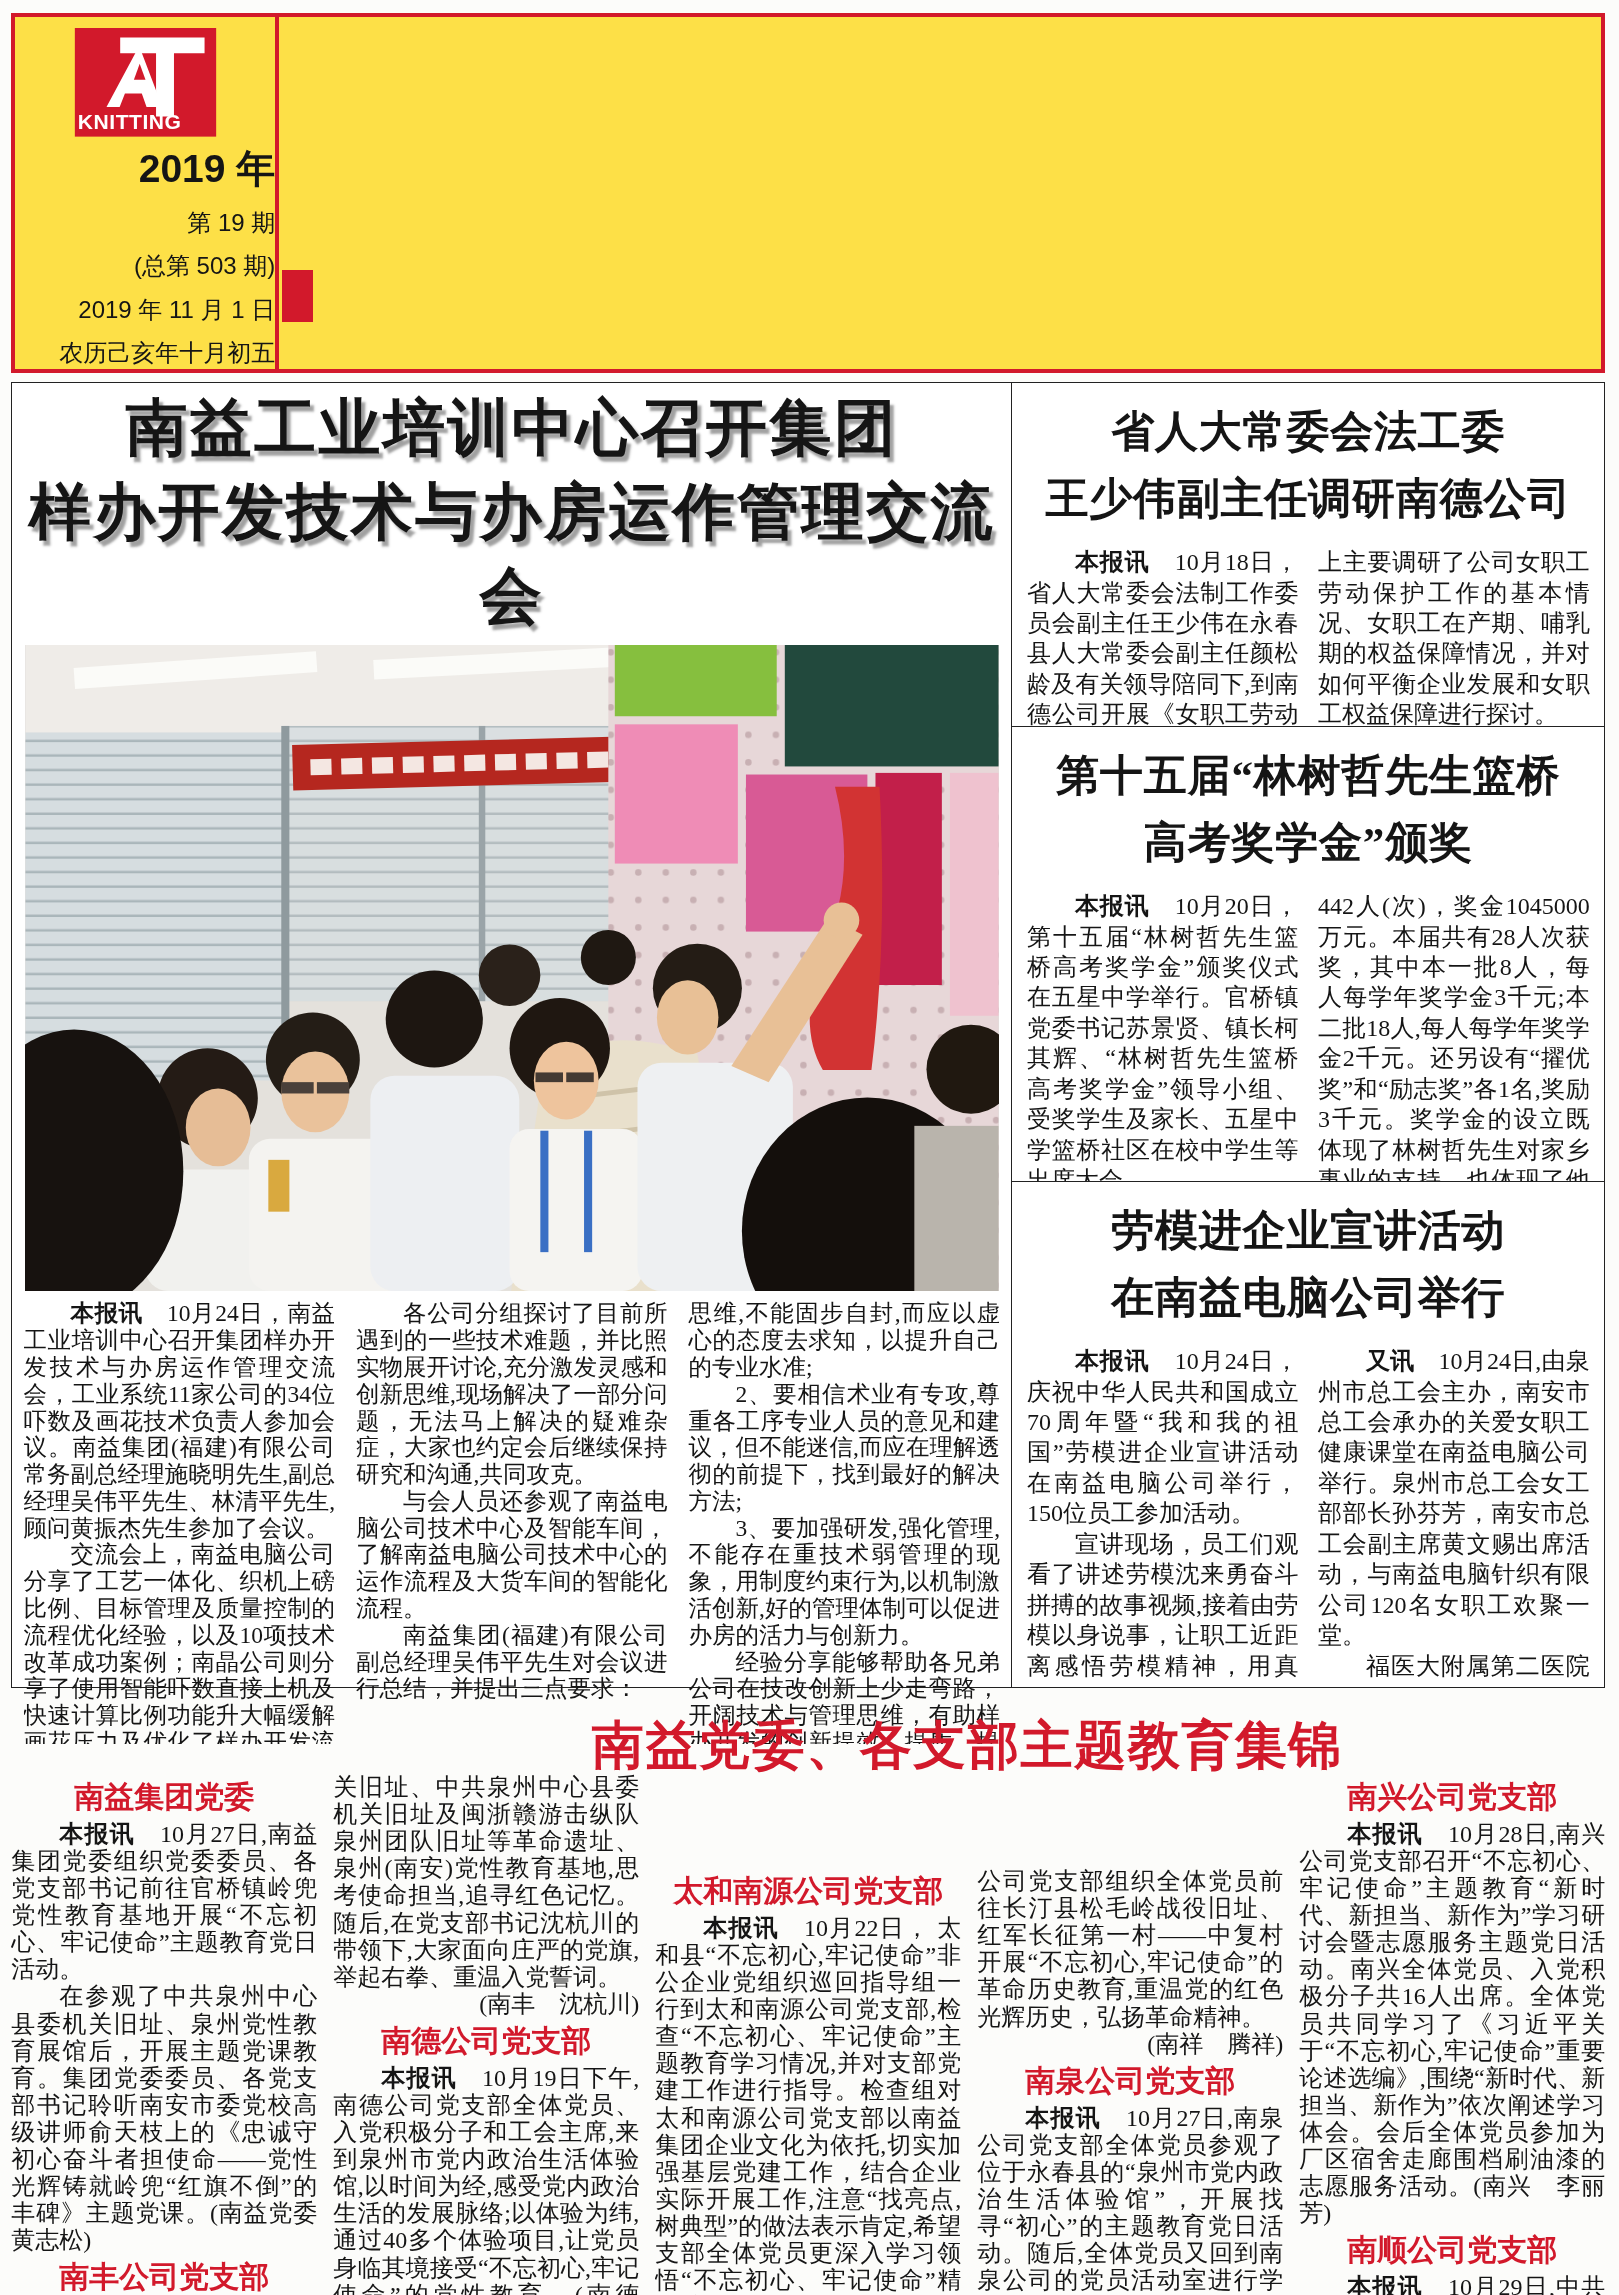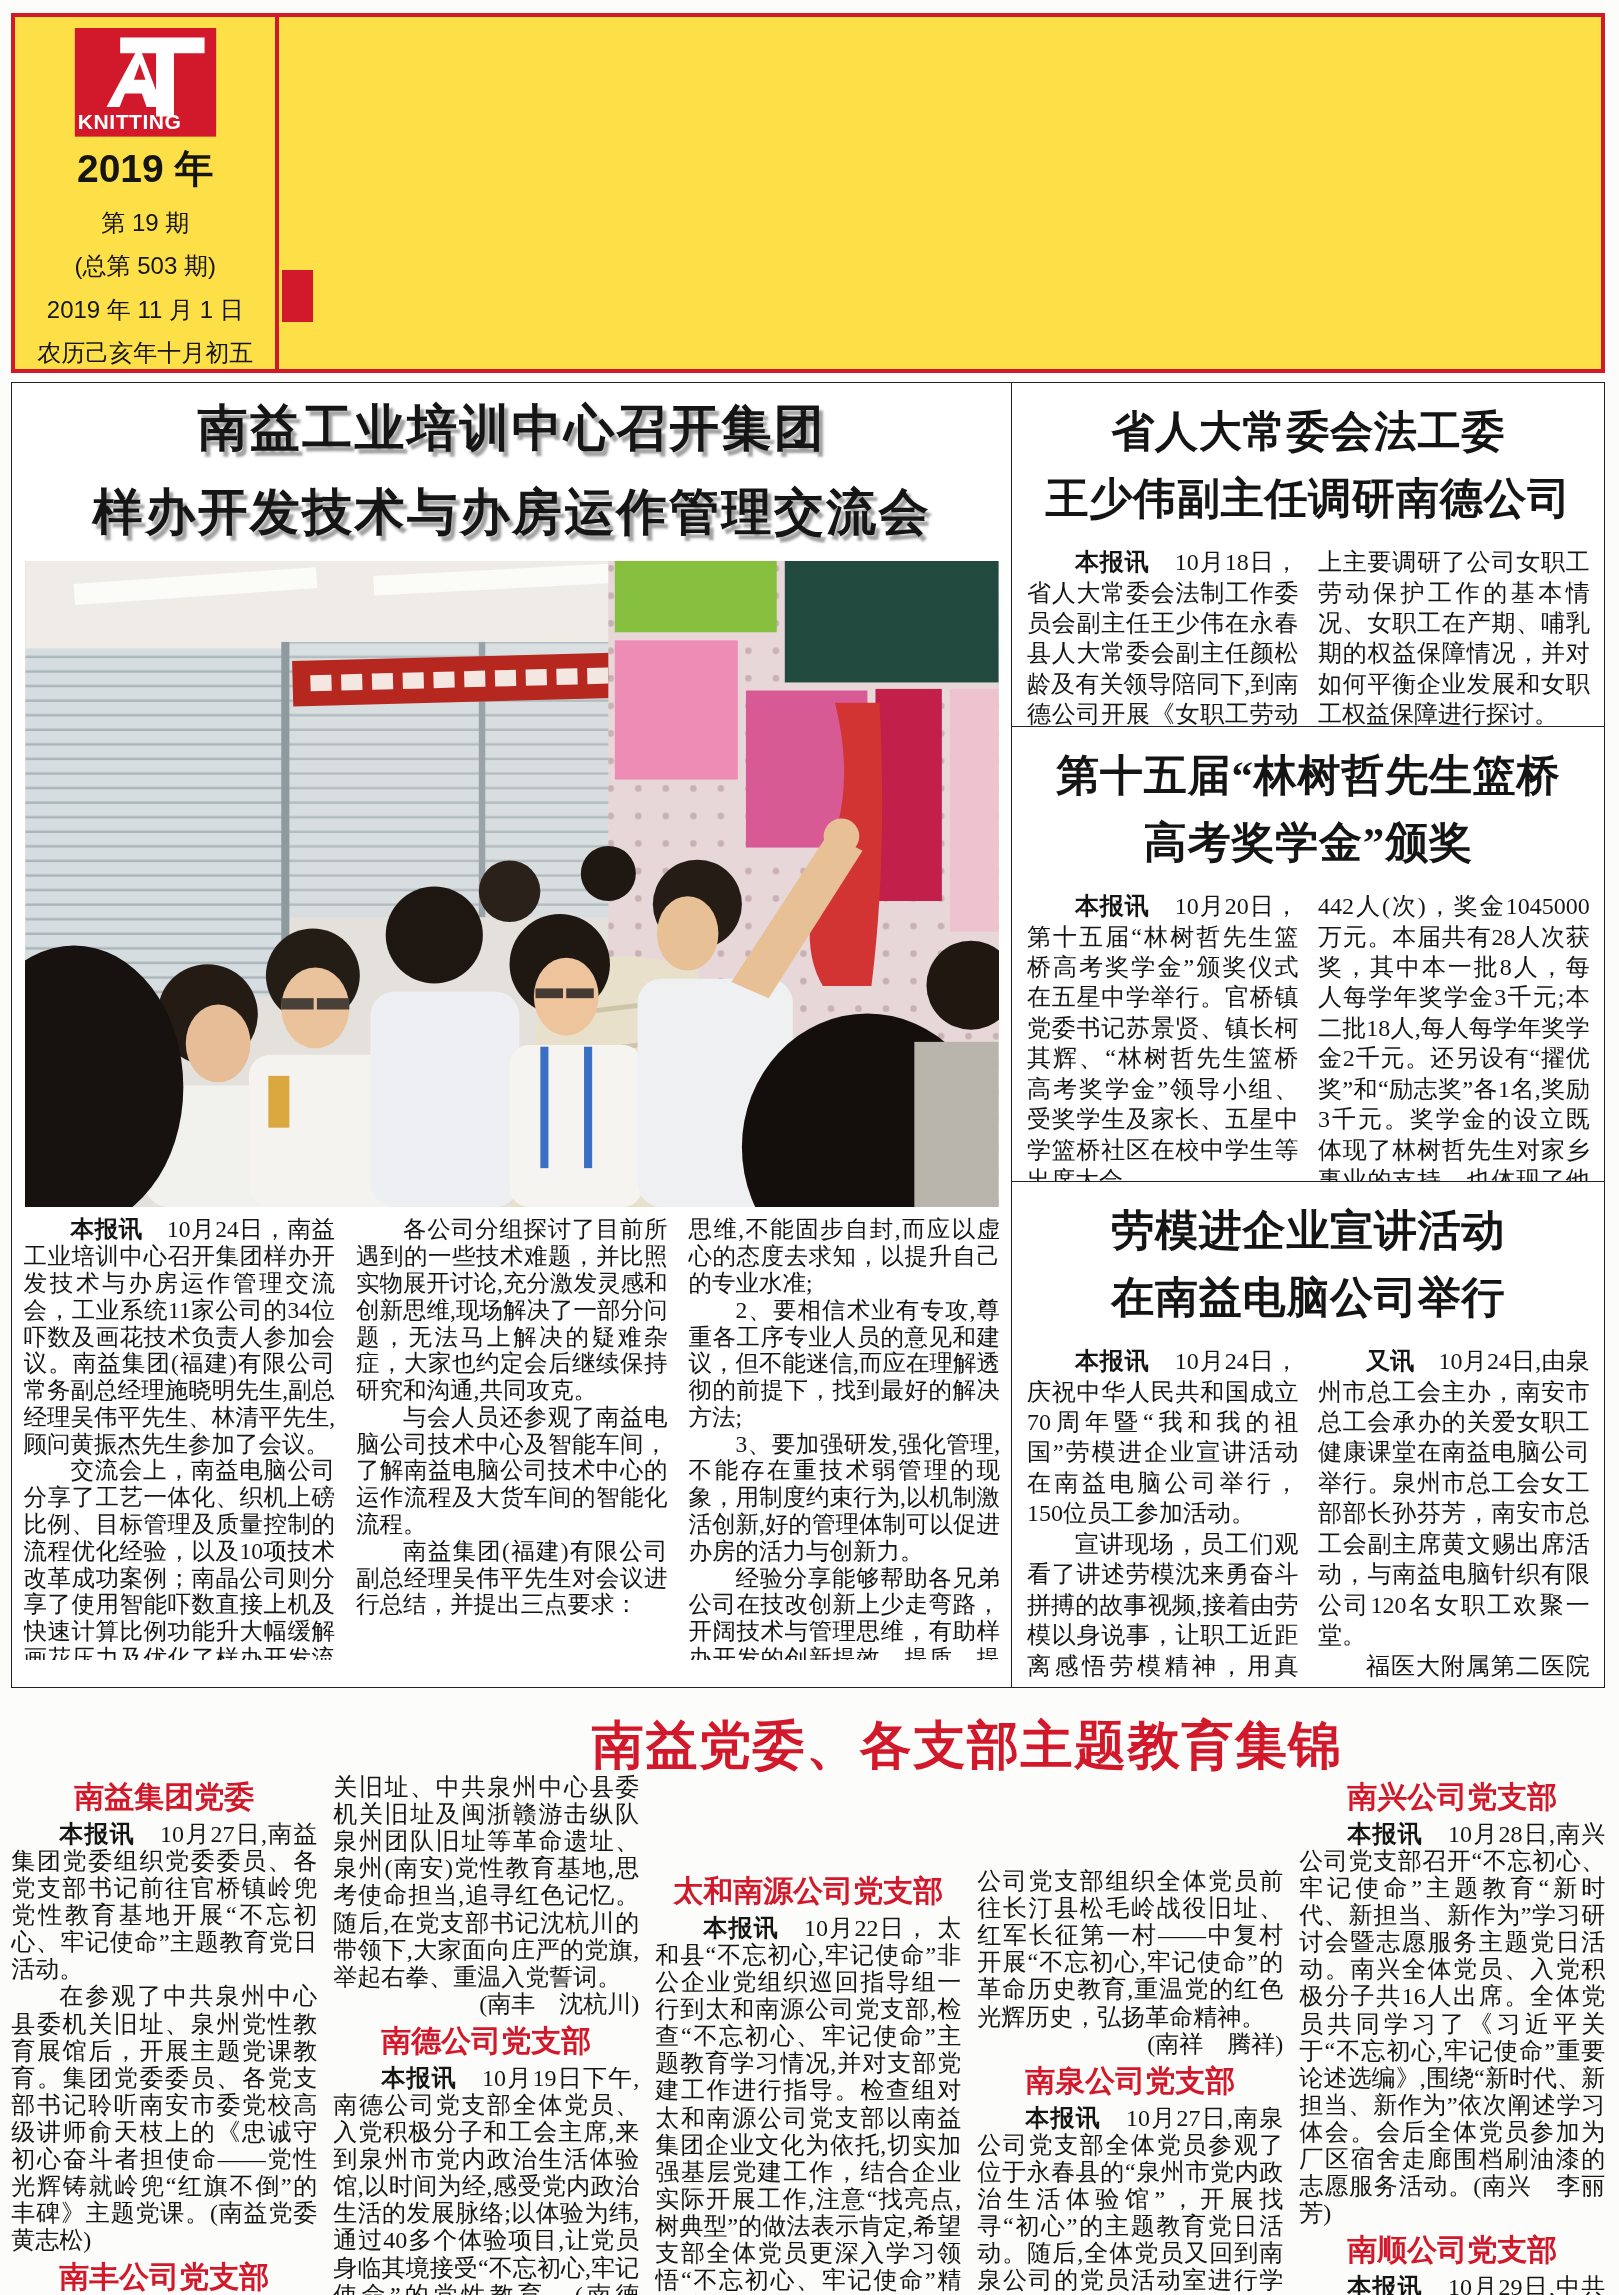--- a/index.html
+++ b/index.html
@@ -7,38 +7,38 @@
   body{
     width:1620px;height:2295px;position:relative;background:#fcfcfa;color:var(--ink);
     font-family:"Liberation Serif","DejaVu Serif",serif;overflow:hidden;
   }
   
   #masthead{position:absolute;left:11.3px;top:13px;width:1594px;height:360px;border:4px solid var(--red);
     box-sizing:border-box;display:flex;background:#fde047;}
   .mast-left{width:264px;border-right:4px solid var(--red);box-sizing:border-box;display:flex;
     flex-direction:column;align-items:center;padding-top:11.3px;}
   .logo-box{width:217px;height:167px;}
-  .issue{width:100%;text-align:center;}
+  .issue{width:100%;text-align:right;}
   .issue .yr{font-size:39px;font-weight:bold;font-family:"Liberation Sans",sans-serif;margin-top:4.9px;}
   .issue .ln{font-size:24px;font-family:"Liberation Sans",sans-serif;margin-top:11.3px;}
   .mast-right{flex:1;display:flex;flex-direction:column;position:relative;}
   .mast-title{height:204px;color:var(--red);font-weight:900;font-size:177px;line-height:204px;
     padding-left:45px;letter-spacing:36px;white-space:nowrap;font-family:"DejaVu Serif","Liberation Serif",serif;
     transform:scaleY(1.04);}
   .mast-banner{height:53px;background:var(--red);color:#fff;display:flex;align-items:center;justify-content:center;
     font-size:35px;font-weight:bold;letter-spacing:1.6px;word-spacing:11.3px;font-family:"Liberation Serif",serif;}
   .mast-pub{flex:1;display:flex;align-items:center;justify-content:center;gap:21px;color:var(--red);
     font-size:32px;font-weight:bold;}
   .mast-pub .url{text-decoration:underline;font-family:"Liberation Serif",serif;}
   .red-sq{position:absolute;left:267px;top:253px;width:31px;height:52px;background:var(--red);}
   
   #main-box{position:absolute;left:11.3px;top:382px;width:1594px;height:1306px;border:1.6px solid #222;
     box-sizing:border-box;display:flex;background:#fff;}
   .main-left{width:1000px;box-sizing:border-box;border-right:1.6px solid #222;padding:3.2px 11.3px;}
-  .headline{font-size:50px;font-weight:900;text-align:center;line-height:84px;letter-spacing:2.4px;
+  .headline{font-size:62px;font-weight:900;text-align:center;line-height:84px;letter-spacing:2.4px;
     text-shadow:4px 4.9px 2.4px rgba(45,45,45,.45);}
   .photo-wrap{width:974px;height:646px;margin:6.5px auto 9.7px;overflow:hidden;background:#ddd;}
   .body3{display:flex;gap:21px;height:444px;overflow:hidden;}
   .body3 .flow{flex:1;font-size:23.5px;line-height:1.14;}
   
   .main-right{flex:1;display:flex;flex-direction:column;}
   .rart{box-sizing:border-box;padding:4.9px 14.6px;overflow:hidden;}
   .rart.b{border-top:1.6px solid #222;}
   .rart h2{margin:11.3px 0 14.6px;text-align:center;font-size:43px;line-height:1.55;font-weight:900;letter-spacing:0.8px;}
   .rart .cols{display:flex;gap:19.4px;overflow:hidden;}

